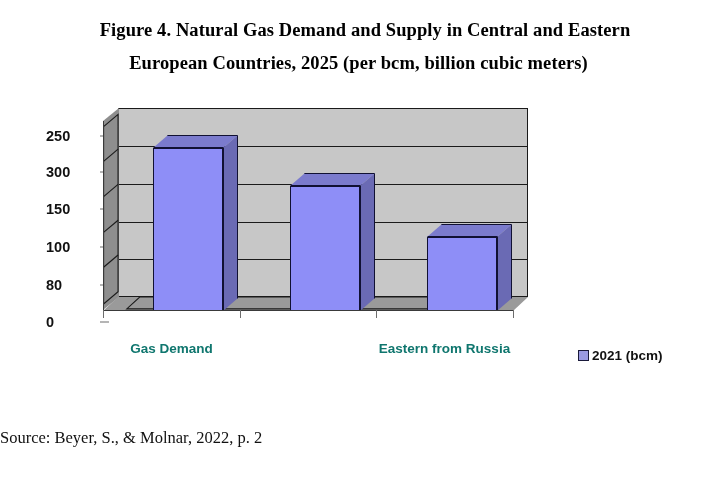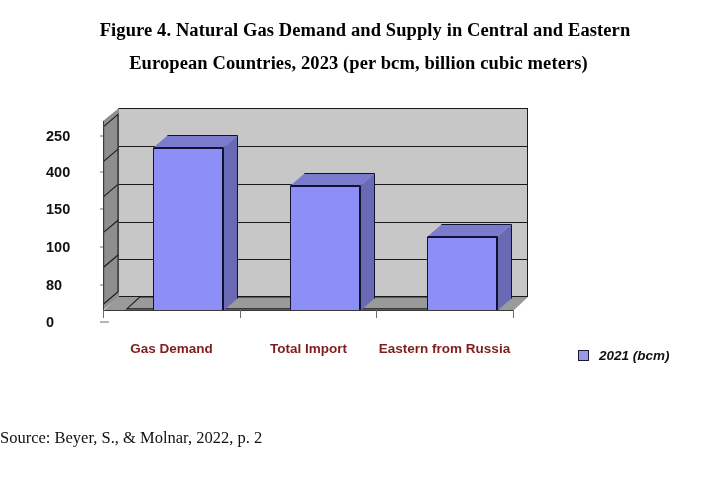--- a/index.html
+++ b/index.html
@@ -138,28 +138,28 @@
   }
 
   
   .xlabels{position:absolute;left:103px;top:232px;width:440px;height:50px;}
   .xlabel{
     position:absolute;
     text-align:center;
     font-family:"Liberation Sans", sans-serif;
     font-weight:bold;
     font-size:13.5px;
-    color:#7f1d1d;
+    color:#0f766e;
     line-height:17px;
   }
 
   
   .legend{
     position:absolute;left:578px;top:240px;
-    display:flex;align-items:center;gap:10px;font-style:italic;
+    display:flex;align-items:center;gap:3px;
   }
   .legend-swatch{
     width:11px;height:11px;
     background:#9a9ae2;
     border:1.6px solid #1a1a3a;
     box-sizing:border-box;
     flex:0 0 auto;
   }
   .legend-label{
     font-family:"Liberation Sans", sans-serif;
@@ -178,28 +178,28 @@
     color:#111;
   }
 </style>
 </head>
 <body>
 
 <div id="figure-root">
 
   <div class="title-block">
     <span class="title-line l1">Figure 4. Natural Gas Demand and Supply in Central and Eastern</span>
-    <span class="title-line l2">European Countries, 2023 (per bcm, billion cubic meters)</span>
+    <span class="title-line l2">European Countries, 2025 (per bcm, billion cubic meters)</span>
   </div>
 
   <div class="chart-wrap">
 
     <div class="ylabels">
       <div class="ytick" style="top:28px">250</div>
-      <div class="ytick" style="top:64px">400</div>
+      <div class="ytick" style="top:64px">300</div>
       <div class="ytick" style="top:101px">150</div>
       <div class="ytick" style="top:139px">100</div>
       <div class="ytick" style="top:177px">80</div>
       <div class="ytick" style="top:214px">0</div>
     </div>
 
     <div class="ytickmarks">
       <div class="ytickmark" style="top:28px"></div>
       <div class="ytickmark" style="top:64px"></div>
       <div class="ytickmark" style="top:101px"></div>
@@ -252,21 +252,20 @@
       <div class="yaxis"></div>
       <div class="xaxis"></div>
       <div class="xtickmark" style="left:0px"></div>
       <div class="xtickmark" style="left:137px"></div>
       <div class="xtickmark" style="left:273px"></div>
       <div class="xtickmark" style="left:410px"></div>
     </div>
 
     <div class="xlabels">
       <div class="xlabel" style="left:0px;top:0;width:137px;">Gas Demand</div>
-      <div class="xlabel" style="left:137px;top:0;width:137px;">Total Import</div>
       <div class="xlabel" style="left:273px;top:0;width:137px;">Eastern from Russia</div>
     </div>
 
     <div class="legend">
       <span class="legend-swatch"></span>
       <span class="legend-label">2021 (bcm)</span>
     </div>
 
   </div>
 

